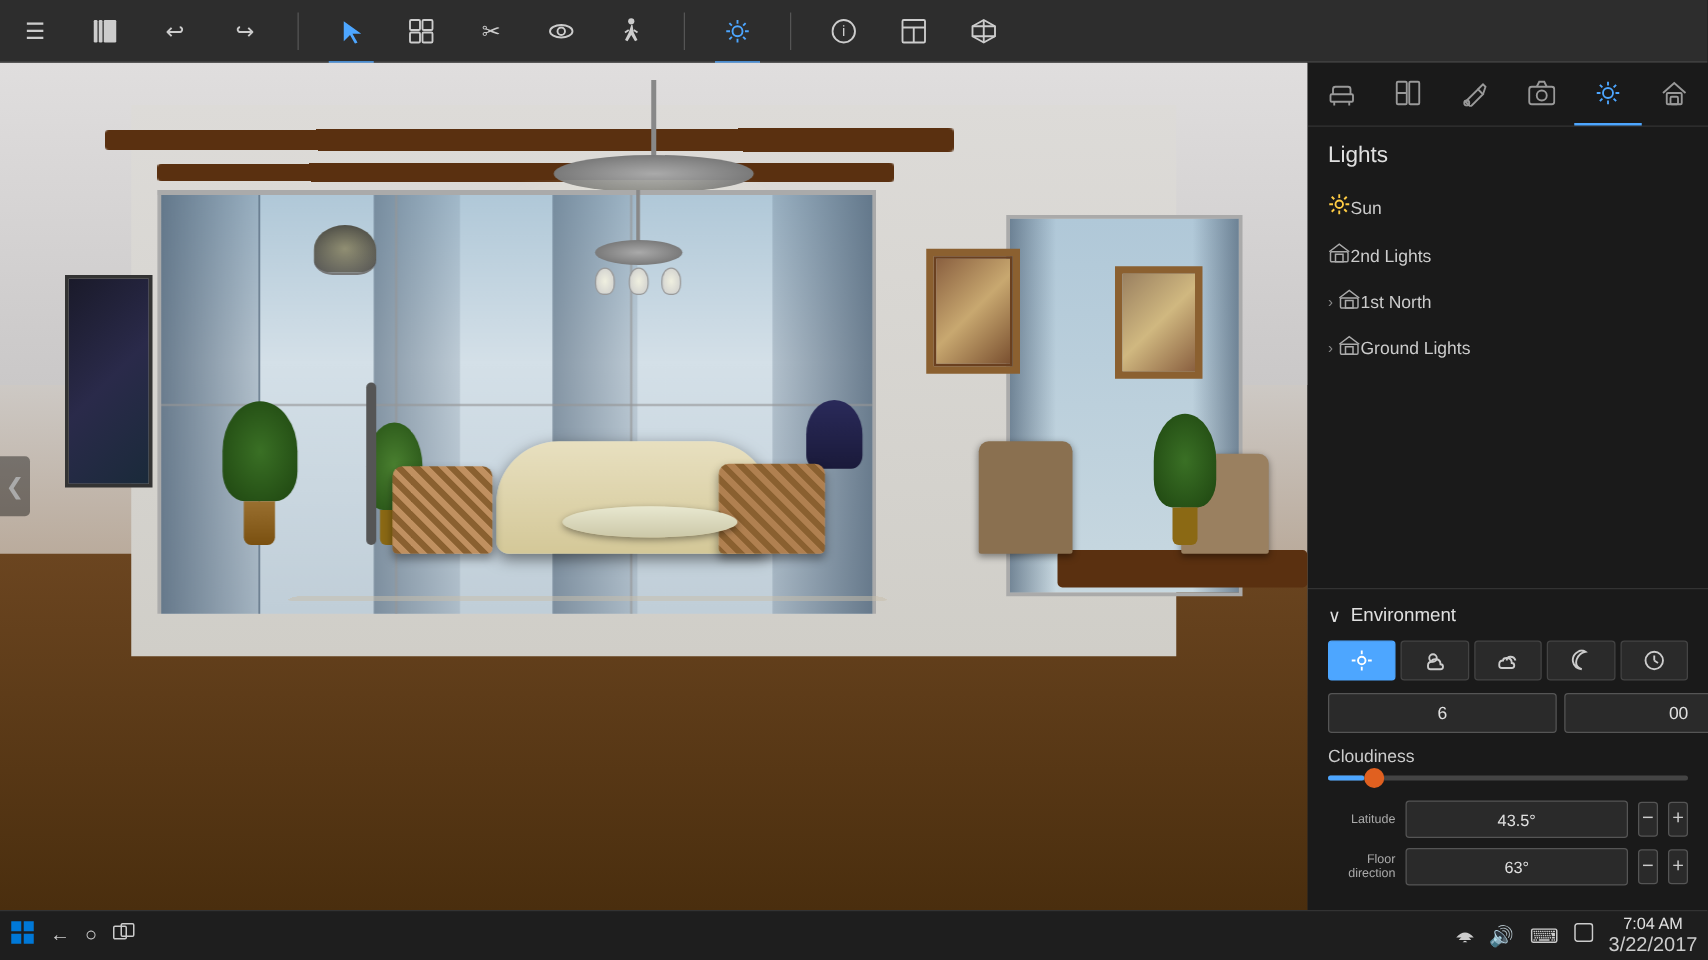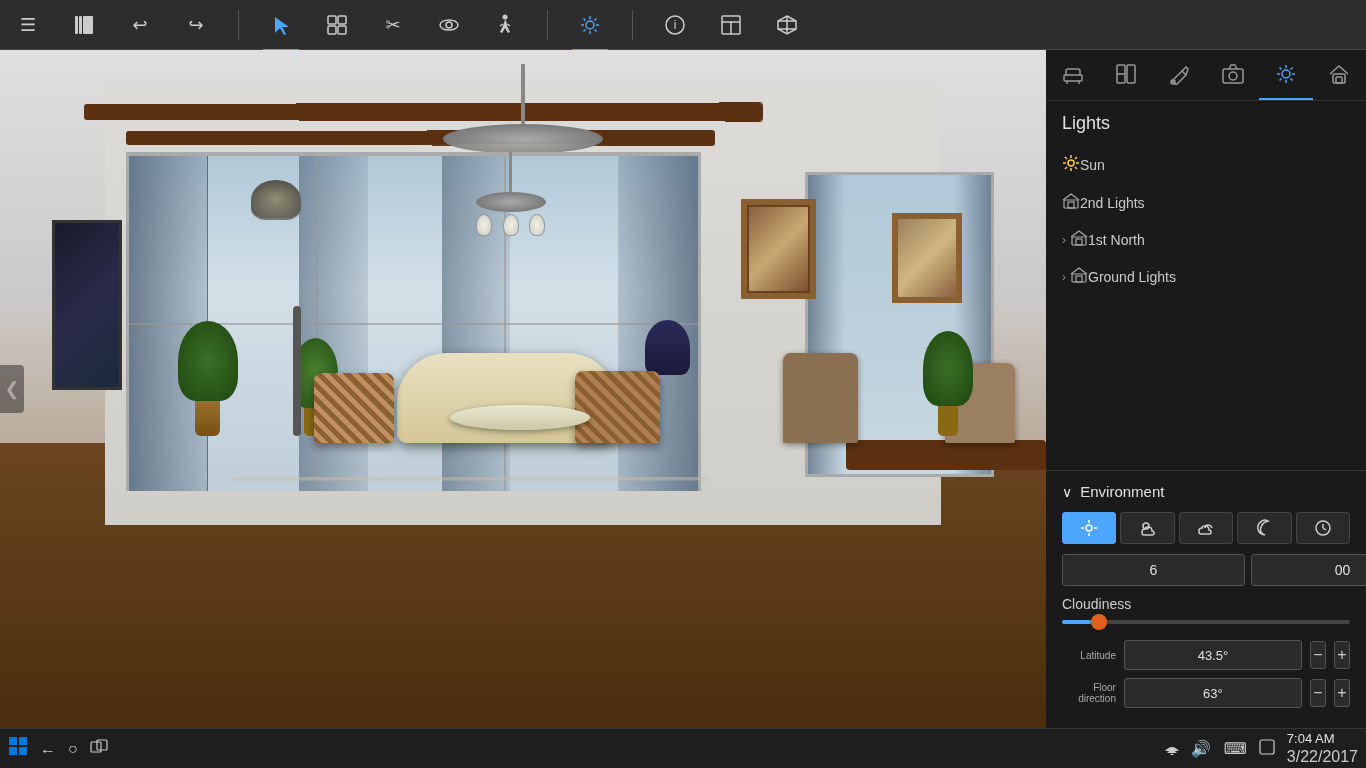--- a/index.html
+++ b/index.html
@@ -309,21 +309,21 @@
       background: #1e1e1e;
       display: flex;
       align-items: center;
       padding: 0 8px;
       border-top: 1px solid #333;
       flex-shrink: 0;
     }
     .taskbar-left { display: flex; align-items: center; gap: 12px; }
     .taskbar-right { margin-left: auto; display: flex; align-items: center; gap: 12px; }
     .taskbar-icon { color: #ccc; font-size: 16px; cursor: pointer; }
-    .time-block { text-align: left; }
+    .time-block { text-align: center; }
     .time-text { font-size: 13px; color: #e0e0e0; line-height: 1.2; }
     .date-text { font-size: 16px; color: #ccc; line-height: 1.2; }
 
     .painting {
       position: absolute;
       background: #c8a060;
       border: 6px solid #8b6030;
     }
   </style>
 </head>

